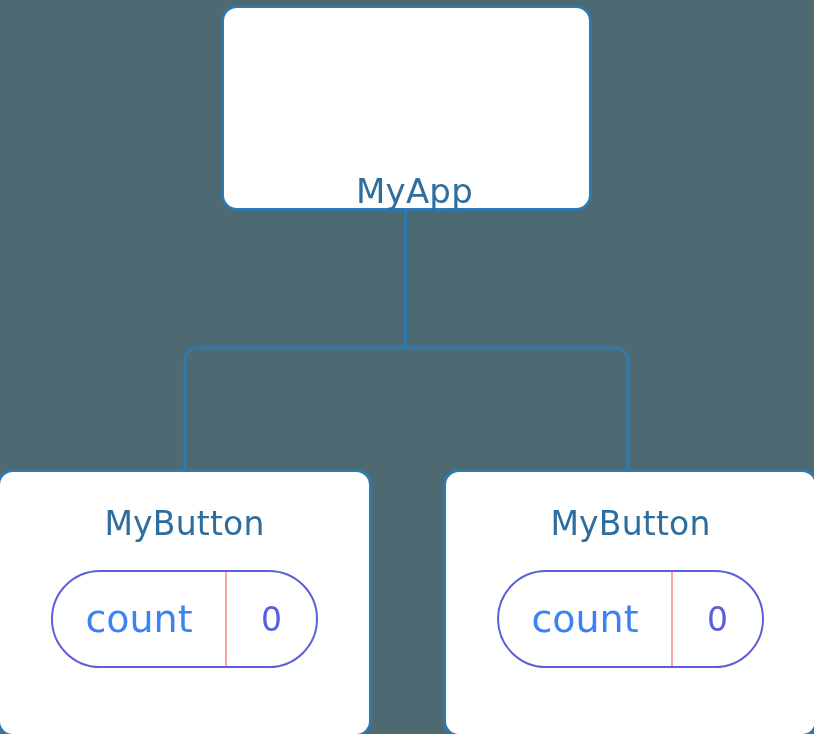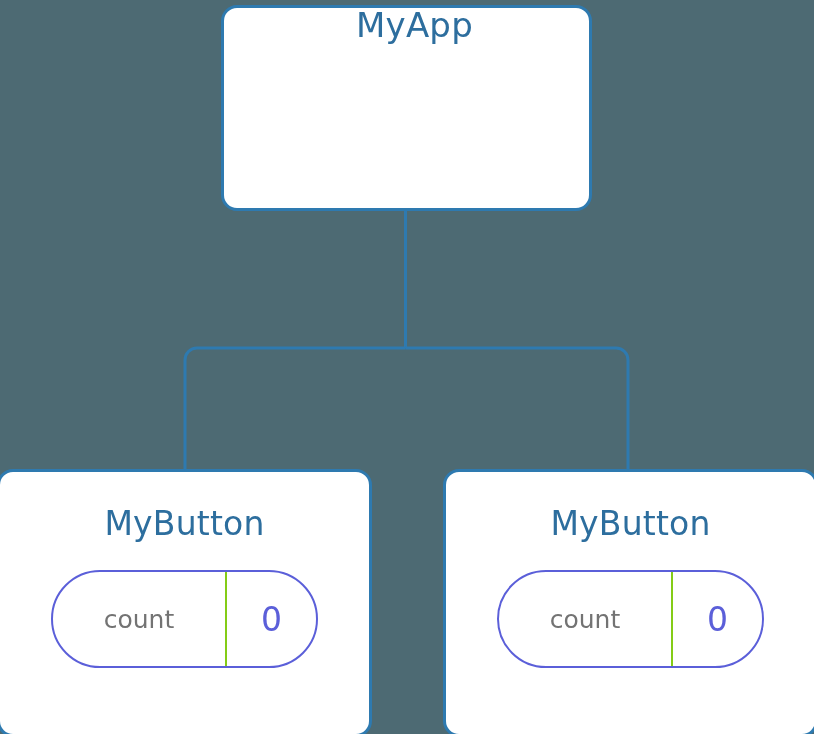--- a/index.html
+++ b/index.html
@@ -35,21 +35,21 @@
     display: flex;
     flex-direction: column;
     align-items: center;
   }
 
   .node-root {
     left: 221px;
     top: 5px;
     width: 371px;
     height: 206px;
-    justify-content: flex-start;
+    justify-content: flex-end;
     padding-left: 16px;
   }
 
   .node-leaf-left {
     left: -3px;
     top: 469px;
     width: 375px;
     height: 268px;
     justify-content: flex-start;
   }
@@ -91,23 +91,23 @@
     align-items: stretch;
     background: transparent;
   }
 
   .state-key {
     flex: 0 0 174px;
     box-sizing: border-box;
     display: flex;
     align-items: center;
     justify-content: center;
-    border-right: 2px solid #84cc16;
-    color: #737373;
-    font-size: 25px;
+    border-right: 2px solid #fca5a5;
+    color: #3b82f6;
+    font-size: 38px;
     white-space: nowrap;
   }
 
   .state-value {
     flex: 1 1 auto;
     box-sizing: border-box;
     display: flex;
     align-items: center;
     justify-content: center;
     color: #5b5fd9;

